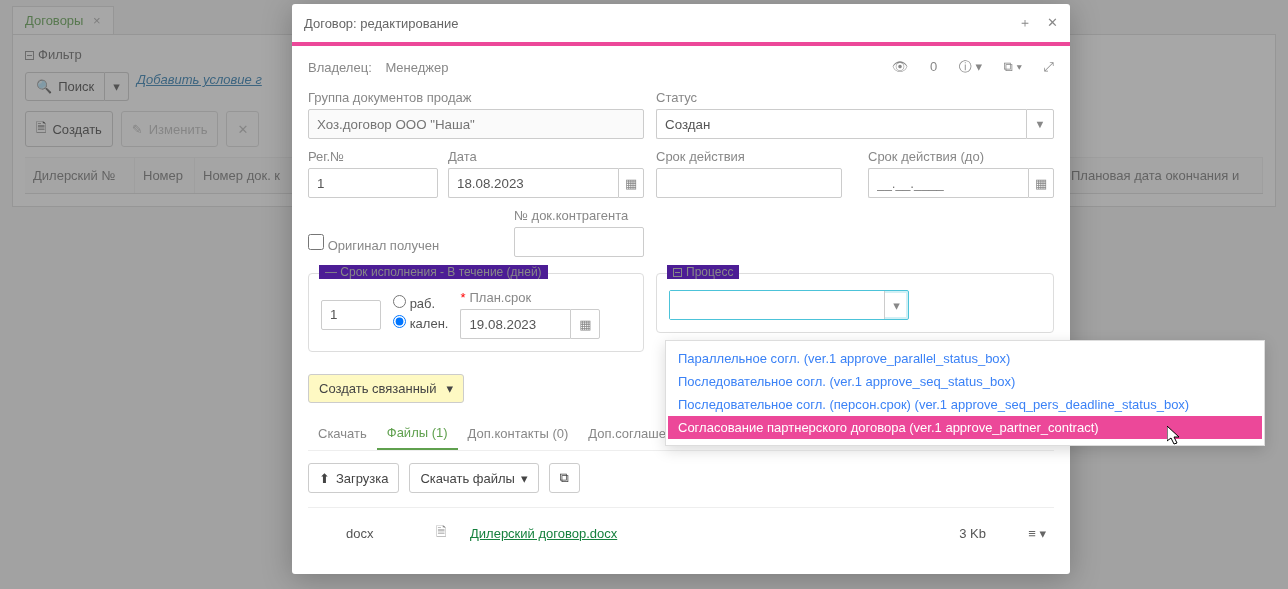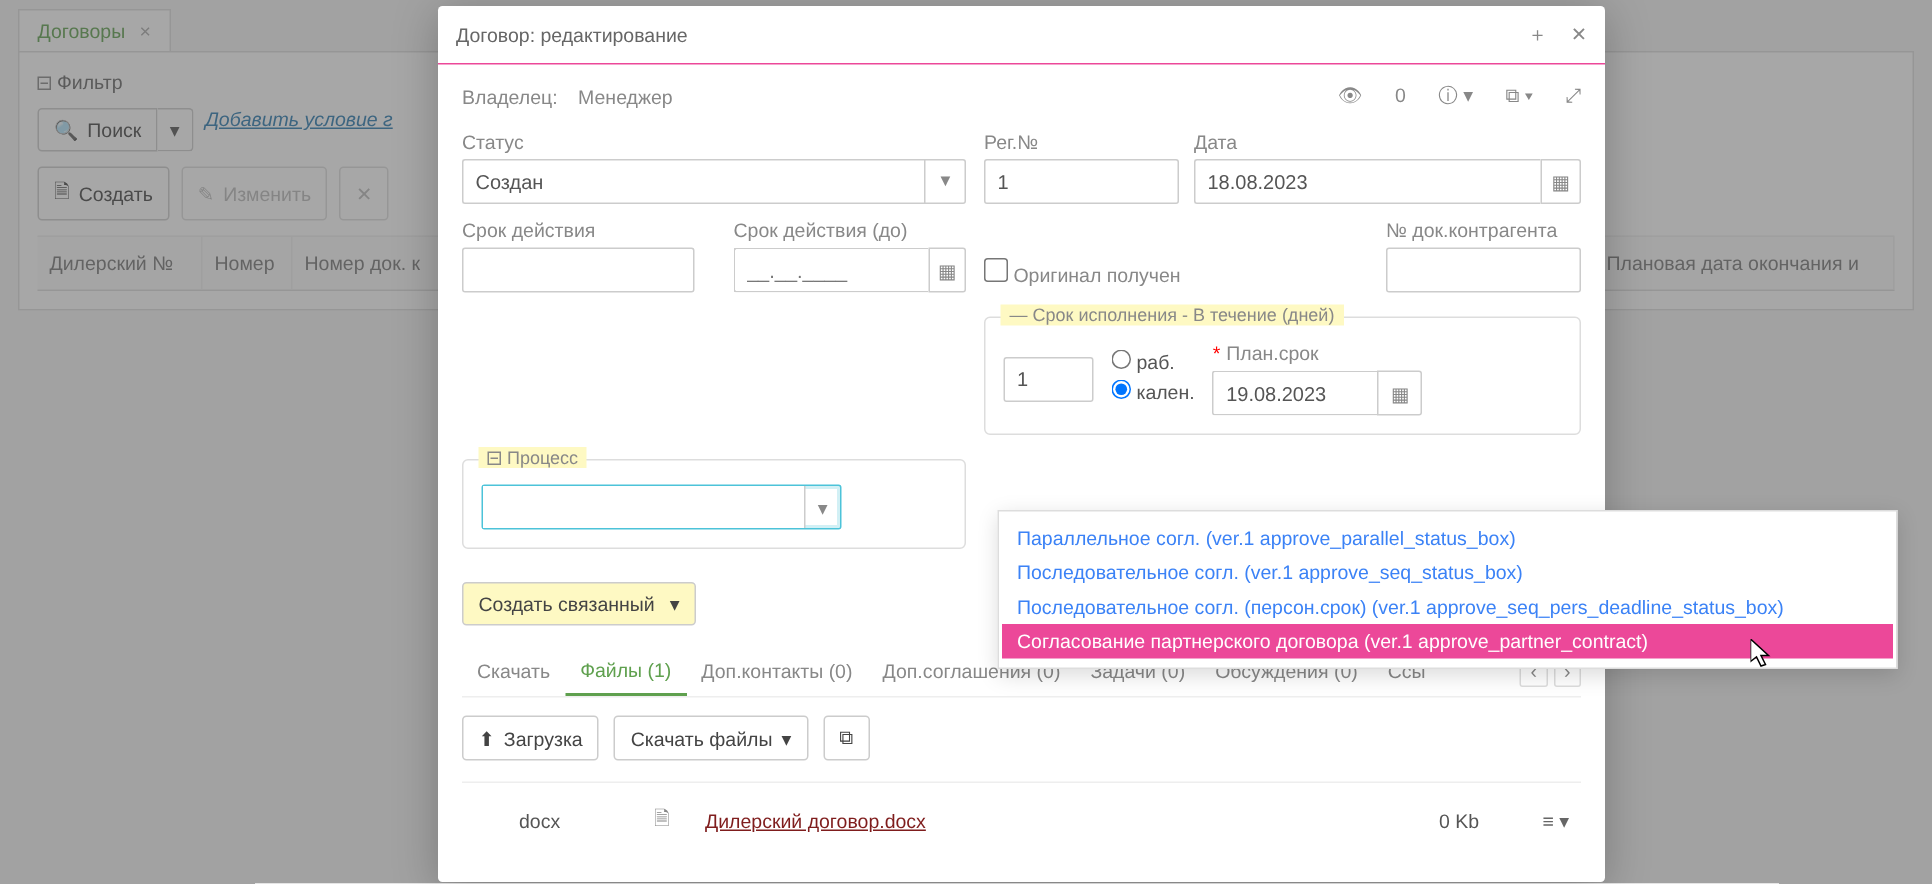--- a/index.html
+++ b/index.html
@@ -22,21 +22,21 @@
 .bg-actions { display: flex; gap: 8px; margin-bottom: 10px; }
 .btn.disabled { color: #bbb; border-color: #ddd; }
 .bg-grid-head { display: flex; border-top: 1px solid #eee; border-bottom: 1px solid #ddd; background: #fafafa; }
 .bg-grid-head .col { padding: 10px 8px; border-right: 1px solid #eee; color: #777; white-space: nowrap; }
 
 
 .dim { position: absolute; inset: 0; background: rgba(80,80,80,0.5); }
 
 
 .modal { position: absolute; left: 292px; top: 4px; width: 778px; background: #fff; box-shadow: 0 5px 30px rgba(0,0,0,.25); border-radius: 3px; }
-.modal-title { display: flex; align-items: center; justify-content: space-between; padding: 10px 12px; border-bottom: 1px solid #ec4899; color: #666; }
+.modal-title { display: flex; align-items: center; justify-content: space-between; padding: 10px 12px; border-bottom: 4px solid #ec4899; color: #666; }
 .modal-title .win-btns span { margin-left: 12px; color: #888; cursor: pointer; }
 .modal-body { padding: 0 16px 16px; }
 .owner-row { display: flex; align-items: center; justify-content: space-between; padding: 12px 0 14px; color: #888; }
 .owner-row .left span { margin-right: 10px; }
 .owner-row .right span { margin-left: 18px; color: #888; }
 .eye-count { }
 
 .form-grid { display: grid; grid-template-columns: 336px 1fr; column-gap: 12px; row-gap: 10px; }
 .fld label { display: block; color: #888; font-size: 13px; margin-bottom: 4px; }
 .input { width: 100%; height: 30px; border: 1px solid #ccc; border-radius: 2px; padding: 0 8px; color: #555; background: #fff; }
@@ -44,21 +44,21 @@
 .input-group { display: flex; }
 .input-group .input { border-right: none; border-radius: 2px 0 0 2px; }
 .input-group .addon { width: 30px; height: 30px; border: 1px solid #ccc; display: flex; align-items: center; justify-content: center; border-radius: 0 2px 2px 0; color: #888; background: #fff; }
 .select .addon { font-size: 11px; }
 .row2 { display: grid; grid-template-columns: 130px 1fr; gap: 10px; }
 .row2b { display: grid; grid-template-columns: 1fr 1fr; gap: 26px; }
 .chk { display: flex; align-items: center; gap: 8px; margin-top: 22px; }
 .chk input { width: 16px; height: 16px; }
 
 .fieldset { border: 1px solid #ddd; border-radius: 4px; position: relative; padding: 16px 12px 12px; margin-top: 6px; }
-.fieldset .legend { position: absolute; top: -9px; left: 10px; background: #fef9c3; padding: 0 6px; color: #888; font-size: 12px; }
+.fieldset .legend { position: absolute; top: -9px; left: 10px; background: #4c1d95; padding: 0 6px; color: #888; font-size: 12px; }
 .legend .sq, .sq { display:inline-block; width:9px; height:9px; border:1px solid #888; margin-right:4px; position:relative; top:1px; }
 .legend .sq::after, .sq::after { content:""; position:absolute; left:1px; right:1px; top:3px; height:1px; background:#888; }
 .srok-row { display: flex; align-items: center; gap: 12px; }
 .srok-row .days-inp { width: 60px; }
 .radios label { display: block; color: #555; }
 .plan .req { color: red; margin-right: 4px; }
 
 
 .process-combo { border: 1px solid #4cc3d9; border-radius: 2px; display: flex; height: 30px; background: #fff; box-shadow: 0 0 0 2px rgba(76,195,217,.25) inset; }
 .process-combo input { flex: 1; border: none; outline: none; padding: 0 8px; }
@@ -69,21 +69,21 @@
 .tabs { display: flex; align-items: center; border-bottom: 1px solid #eee; margin-top: 14px; position: relative; }
 .tabs .tab { padding: 8px 10px; color: #888; cursor: pointer; }
 .tabs .tab.active { color: #5fa04e; border-bottom: 2px solid #5fa04e; }
 .tabs .nav { margin-left: auto; display: flex; gap: 4px; }
 .tabs .nav span { border: 1px solid #ddd; padding: 2px 6px; color: #888; border-radius: 2px; }
 
 .file-toolbar { display: flex; gap: 10px; margin-top: 12px; }
 .file-row { display: grid; grid-template-columns: 120px 34px 1fr 110px 60px; align-items: center; padding: 14px 8px; border-top:1px solid #eee; margin-top: 14px; }
 .file-row .type-icon { color: #888; }
 .file-row .menu { text-align: right; color: #666; }
-.file-row a { color: #7f1d1d; text-decoration: underline; }
+.file-row a { color: #15803d; text-decoration: underline; }
 
 
 .dropdown { position: absolute; left: 665px; top: 340px; width: 600px; background: #fff; border: 1px solid #ddd; box-shadow: 0 4px 14px rgba(0,0,0,.15); z-index: 50; padding: 6px 2px; }
 .dropdown .opt { padding: 4px 10px; color: #3b82f6; white-space: nowrap; }
 .dropdown .opt.sel { background: #ec4899; color: #fff; }
 
 .cursor { position: absolute; left: 1167px; top: 426px; z-index: 60; }
 
 </style>
 </head>
@@ -154,20 +154,24 @@
         <span class="eye-count"><span>👁</span> <span>0</span></span>
         <span>ⓘ ▾</span>
         <span>⧉ ▾</span>
         <span>⤢</span>
       </span>
     </div>
 
     <div class="form-grid">
 
       <div class="fld">
+        <label>Группа документов продаж</label>
+        <input class="input readonly" readonly="" placeholder="Хоз.договор ООО &quot;Наша&quot;" style="">
+      </div>
+      <div class="fld">
         <label>Статус</label>
         <div class="input-group select">
           <input class="input" value="Создан" style="">
           <span class="addon">▼</span>
         </div>
       </div>
 
       <div class="fld row2">
         <div>
           <label>Рег.№</label>
@@ -272,21 +276,21 @@
         </span>
       <span class="btn">
           <span>⧉</span>
         </span>
     </div>
 
     <div class="file-row">
       <span style="padding-left:30px;">docx</span>
       <span class="type-icon">🗎</span>
       <a href="#">Дилерский договор.docx</a>
-      <span style="text-align:right;">0 Kb</span>
+      <span style="text-align:right;">3 Kb</span>
       <span class="menu">≡ ▾</span>
     </div>
   </div>
 </div>
 
 <div class="dropdown">
   <div class="opt">Параллельное согл. (ver.1 approve_parallel_status_box)</div>
   <div class="opt">Последовательное согл. (ver.1 approve_seq_status_box)</div>
   <div class="opt">Последовательное согл. (персон.срок) (ver.1 approve_seq_pers_deadline_status_box)</div>
   <div class="opt sel">Согласование партнерского договора (ver.1 approve_partner_contract)</div>

